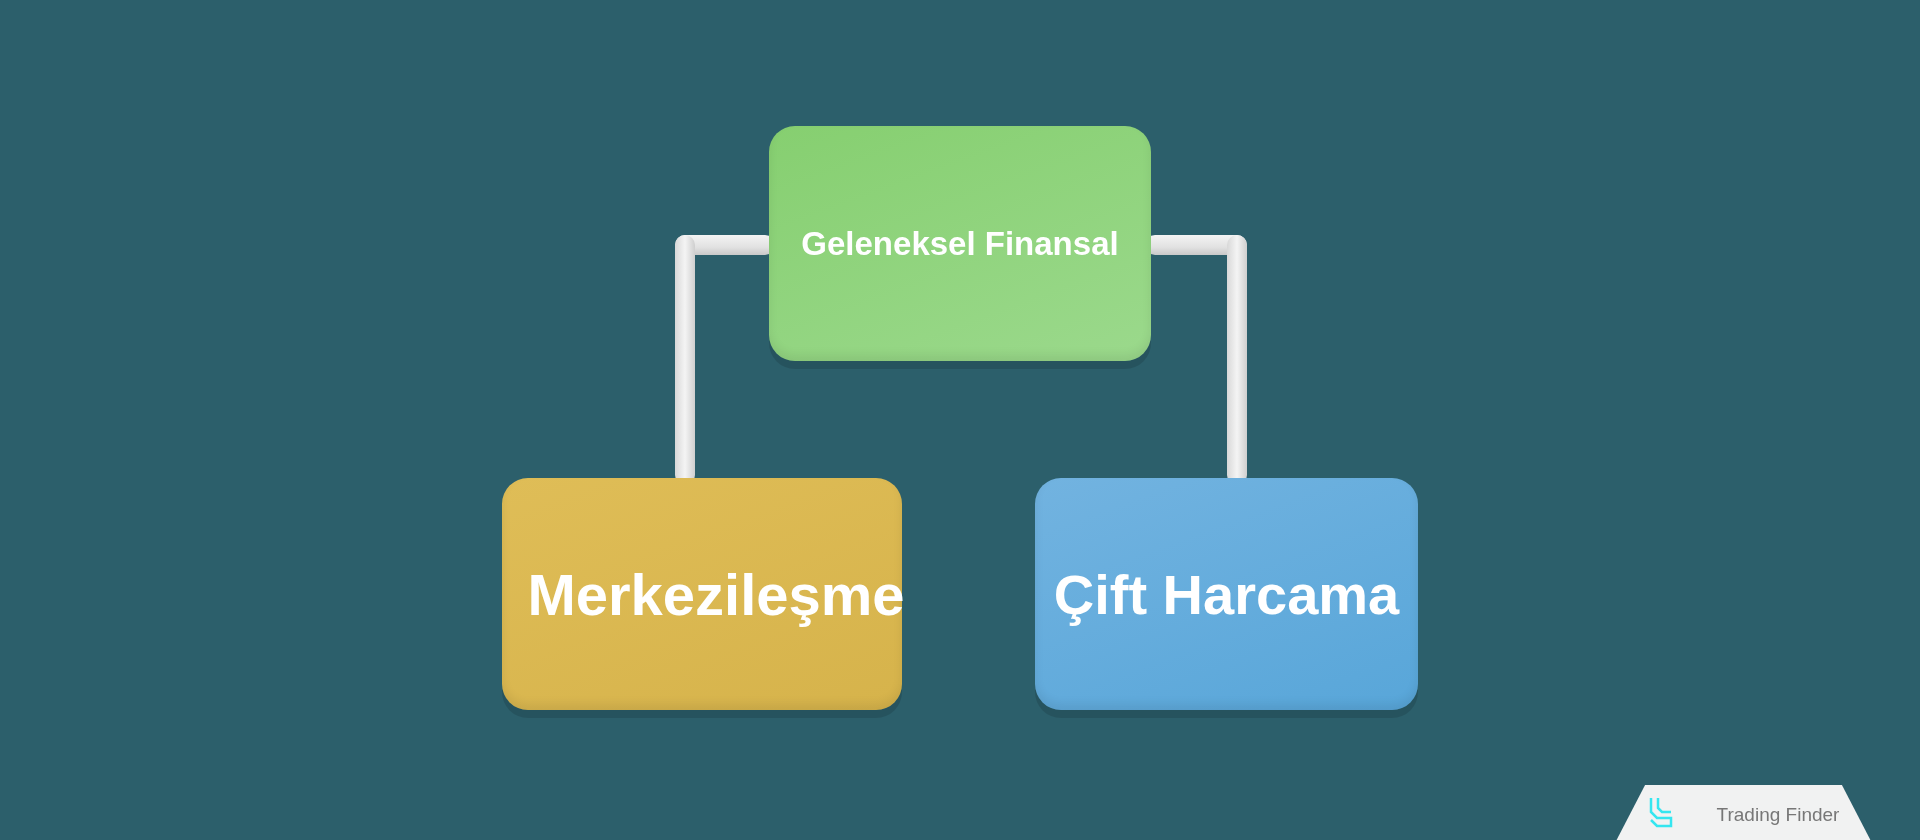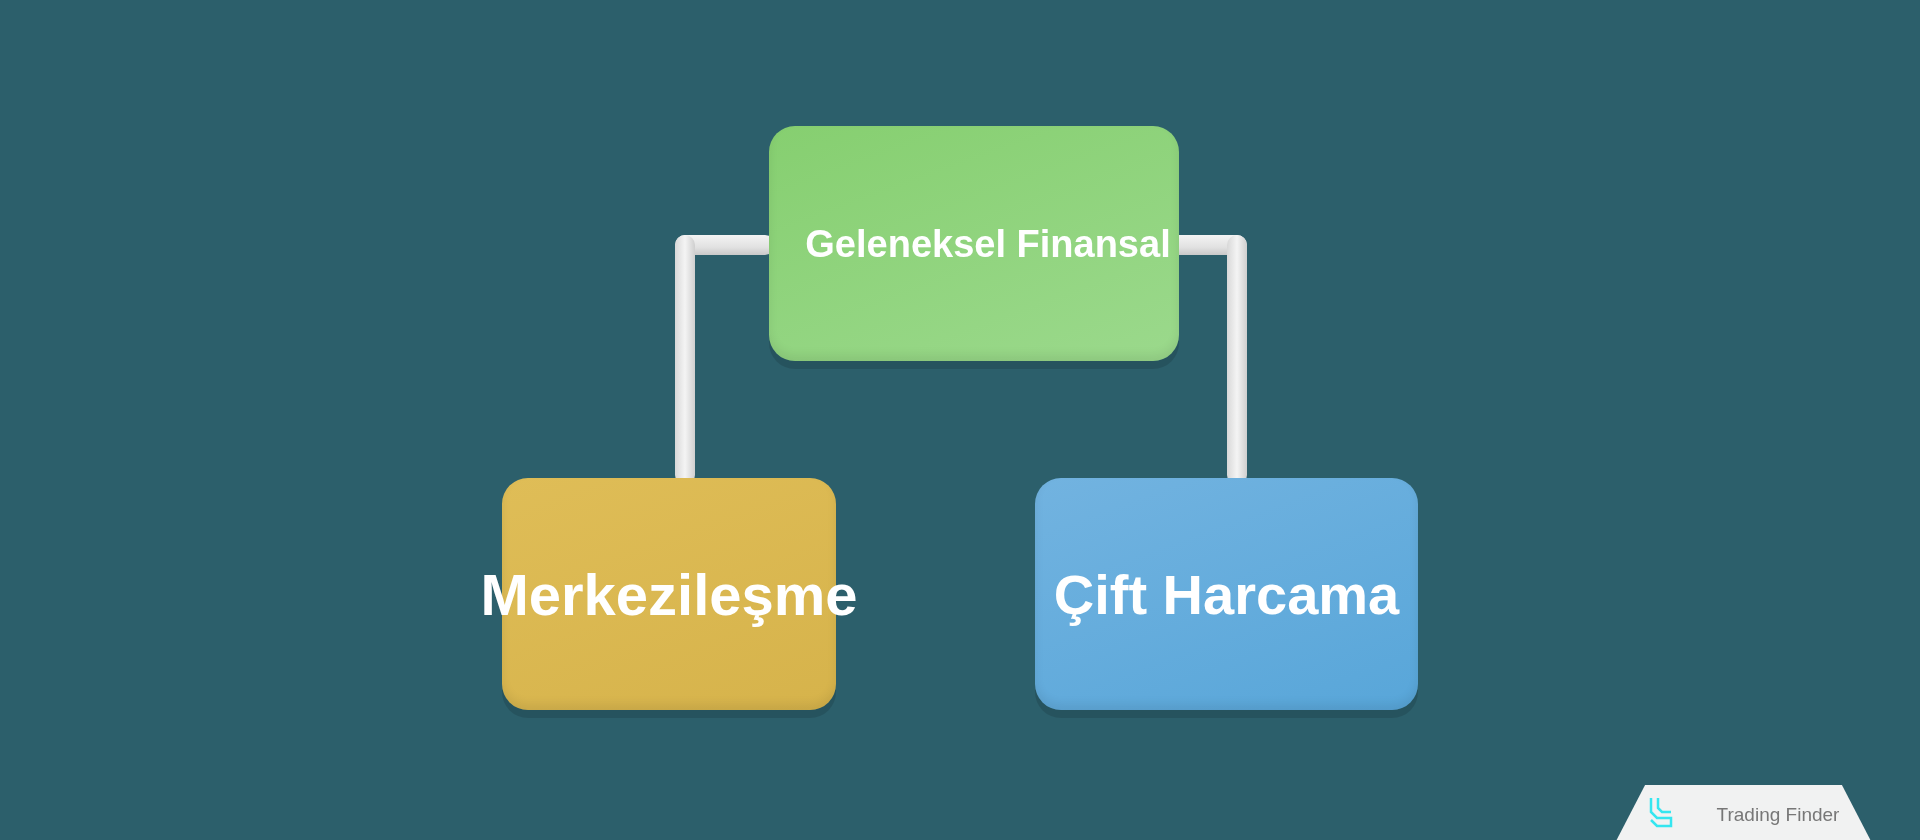--- a/index.html
+++ b/index.html
@@ -1,21 +1,21 @@
 <!DOCTYPE html>
 <html><head>
 <meta charset="utf-8">
 <style>
   html,body{margin:0;padding:0;}
   body{width:1920px;height:840px;background:#2c5f6b;position:relative;overflow:hidden;font-family:"Liberation Sans",sans-serif;}
   .pipe{position:absolute;background:linear-gradient(90deg,#d8d8d8,#f4f4f4 50%,#cfcfcf);border-radius:10px;}
   .hpipe{background:linear-gradient(180deg,#f4f4f4,#e2e2e2 60%,#c9c9c9);}
   .box{position:absolute;border-radius:26px;display:flex;align-items:center;justify-content:center;text-align:center;color:#fff;font-weight:bold;box-shadow:0 8px 0 rgba(0,0,0,0.12), inset 0 -6px 10px rgba(0,0,0,0.08);}
-  .green{left:769px;top:126px;width:382px;height:235px;background:linear-gradient(160deg,#86cf70,#9bd98c);font-size:38px;line-height:48px;padding-left:28px;}
-  .yellow{left:502px;top:478px;width:334px;height:232px;background:linear-gradient(160deg,#dfbd57,#d6b34b);font-size:58px;}
+  .green{left:769px;top:126px;width:382px;height:235px;background:linear-gradient(160deg,#86cf70,#9bd98c);font-size:33px;line-height:48px;}
+  .yellow{left:502px;top:478px;width:372px;height:232px;background:linear-gradient(160deg,#dfbd57,#d6b34b);font-size:58px;padding-left:28px;}
   .blue{left:1035px;top:478px;width:383px;height:232px;background:linear-gradient(160deg,#72b3e0,#58a6d9);font-size:56px;text-align:right;}
   .tab{position:absolute;left:1614px;top:785px;width:259px;height:60px;background:#f1f2f2;clip-path:polygon(12% 0,88% 0,100% 100%,0 100%);border-radius:14px 14px 0 0;display:flex;align-items:center;justify-content:center;gap:10px;}
   .tab .name{color:#777;font-size:19px;margin-left:33px;}
 </style>
 </head>
 <body>
 
 <div class="pipe hpipe" style="left:675px;top:235px;width:100px;height:20px;"></div>
 <div class="pipe" style="left:675px;top:235px;width:20px;height:250px;"></div>
 <div class="pipe hpipe" style="left:1145px;top:235px;width:102px;height:20px;"></div>

